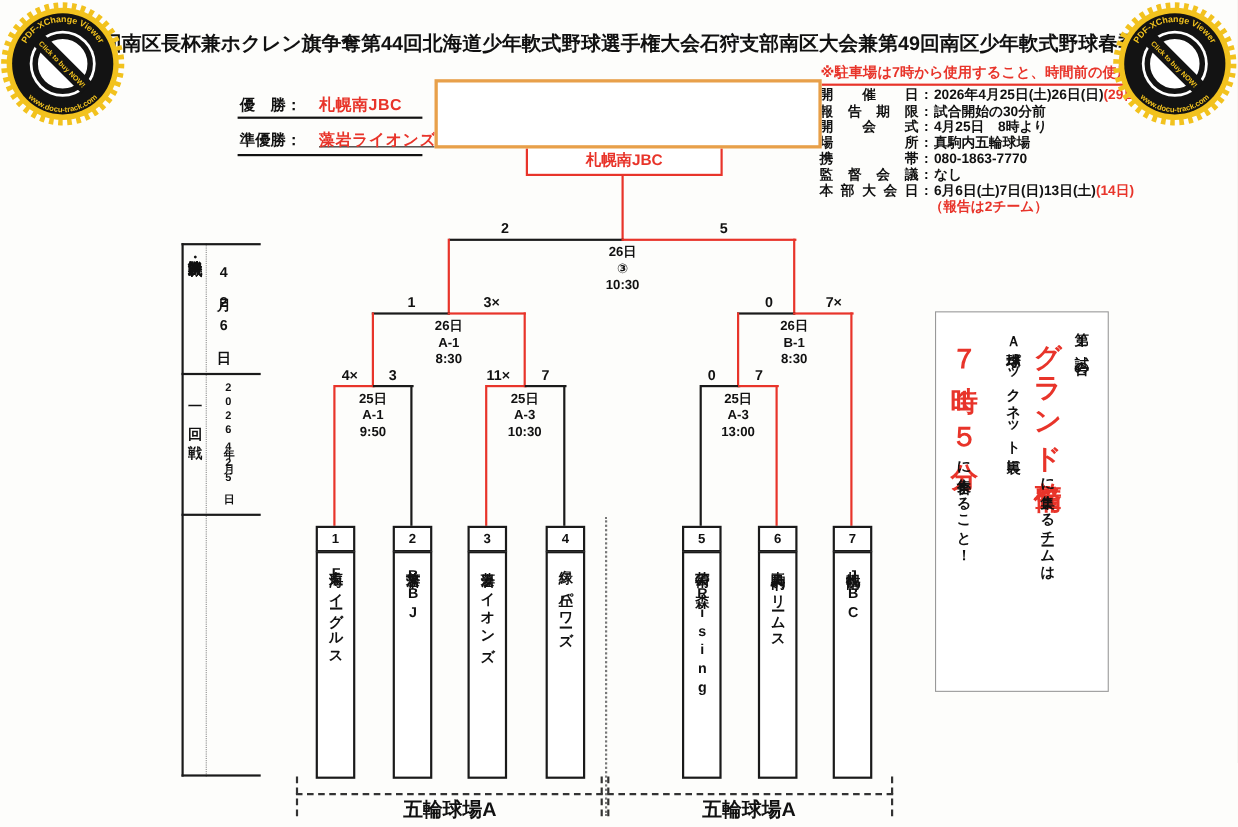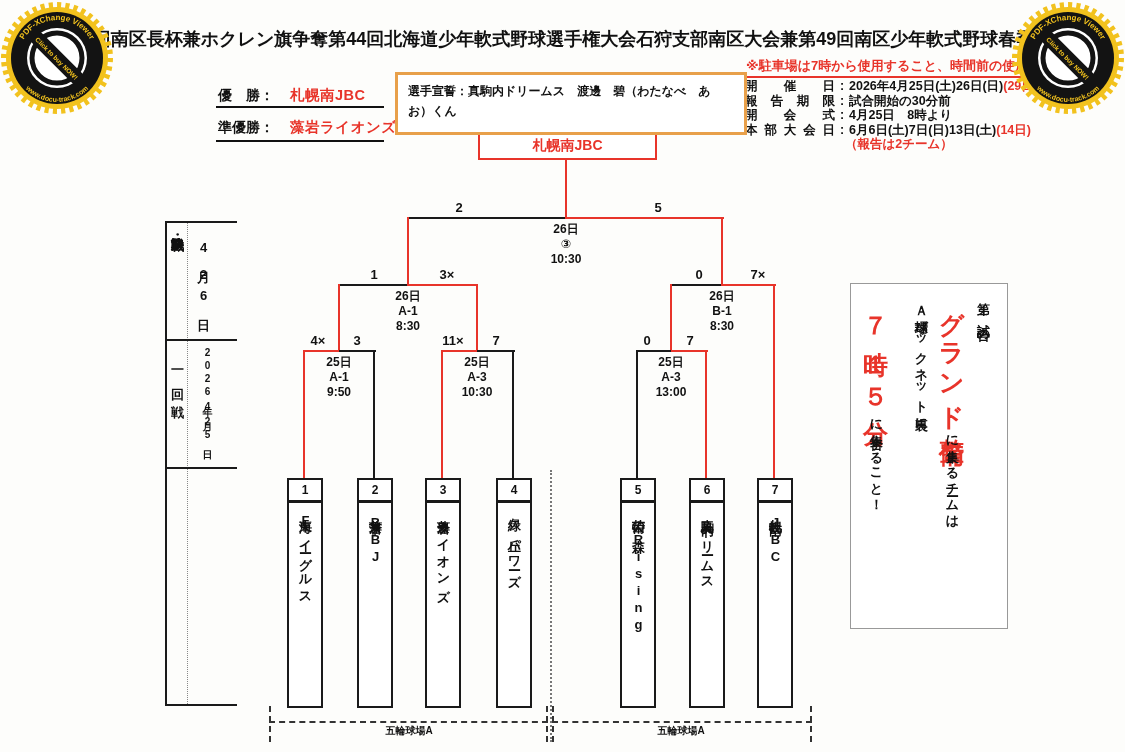--- a/index.html
+++ b/index.html
@@ -30,56 +30,58 @@
   .rrow{position:absolute;white-space:nowrap;}
   .rlabel{display:inline-block;width:72px;font-size:14px;font-weight:700;color:#111;}
   .rval{font-size:14.5px;font-weight:700;color:#e8342a;letter-spacing:.5px;}
   .uline{position:absolute;height:2px;background:#111;}
   .obox{position:absolute;border:3px solid #e8a04a;background:#fff;padding:6px 10px;font-size:12px;font-weight:700;line-height:20px;z-index:4;box-sizing:border-box;}
   .cbox{position:absolute;border:2px solid #e8342a;background:#fff;color:#e8342a;text-align:center;font-size:14px;font-weight:700;line-height:25px;z-index:3;box-sizing:border-box;}
   
   .seedbox{position:absolute;width:36px;height:24px;border:2px solid #1a1a1a;background:#fff;box-sizing:border-box;text-align:center;font-size:12px;font-weight:700;line-height:20px;z-index:2;}
   .namebox{position:absolute;width:36px;height:207px;border:2px solid #1a1a1a;background:#fff;box-sizing:border-box;display:flex;justify-content:center;z-index:2;}
   .tname{position:static;writing-mode:vertical-rl;text-orientation:upright;font-size:13px;font-weight:700;letter-spacing:2px;padding-top:6px;}
-  .venuelabel{position:absolute;width:140px;text-align:center;font-size:10px;font-weight:700;}
+  .venuelabel{position:absolute;width:140px;text-align:center;font-size:18px;font-weight:700;}
   
   .gbox{position:absolute;border:1px solid #999;background:#fff;box-sizing:border-box;}
   .gcol{font-weight:700;color:#111;}
   .gbig{font-size:25px;color:#e8342a;font-weight:700;letter-spacing:3px;}
   .gsmall{font-size:13px;font-weight:700;letter-spacing:1px;color:#111;}
   .stamp{position:absolute;z-index:50;}
 </style>
 </head>
 <body>
 
 <div class="page">
 
   <div class="title">第26回南区長杯兼ホクレン旗争奪第44回北海道少年軟式野球選手権大会石狩支部南区大会兼第49回南区少年軟式野球春季大会</div>
 
   <div class="pnotice">※駐車場は7時から使用すること、時間前の使用は厳禁とする</div>
 
   <div class="details">
     <div class="drow"><span class="dlabel">開催日</span><span class="dcolon">:</span><span>2026年4月25日(土)26日(日)</span><span class="dred">(29日)</span></div>
     <div class="drow"><span class="dlabel">報告期限</span><span class="dcolon">:</span><span>試合開始の30分前</span><span class="dred"></span></div>
     <div class="drow"><span class="dlabel">開会式</span><span class="dcolon">:</span><span>4月25日　8時より</span><span class="dred"></span></div>
+    <div class="drow"><span class="dlabel">場所</span><span class="dcolon">:</span><span>真駒内五輪球場</span><span class="dred"></span></div>
+    <div class="drow"><span class="dlabel">携帯</span><span class="dcolon">:</span><span>080-1863-7770</span><span class="dred"></span></div>
+    <div class="drow"><span class="dlabel">監督会議</span><span class="dcolon">:</span><span>なし</span><span class="dred"></span></div>
     <div class="drow"><span class="dlabel">本部大会日</span><span class="dcolon">:</span><span>6月6日(土)7日(日)13日(土)</span><span class="dred">(14日)</span></div>
     <div class="dnote">（報告は2チーム）</div>
   </div>
 
   <div class="rrow" style="left:218px;top:86px;">
     <span class="rlabel">優　勝：</span><span class="rval">札幌南JBC</span>
   </div>
   <div class="uline" style="left:216px;top:106px;width:168px;"></div>
-  <div class="rrow" style="left:218px;top:118px;">
+  <div class="rrow" style="left:218px;top:118px;text-decoration:underline;">
     <span class="rlabel">準優勝：</span><span class="rval">藻岩ライオンズ</span>
   </div>
   <div class="uline" style="left:216px;top:140px;width:168px;"></div>
 
   <div class="obox" style="left:395px;top:72px;width:352px;height:63px;">
-    <div>選手宣誓：真駒内ドリームス　渡邊　碧（わたなべ　あお）くん</div>
   </div>
 
   <div class="cbox" style="left:478px;top:131px;width:179px;height:29px;">札幌南JBC</div>
 
   <div class="vl rd" style="left:565px;top:160px;height:58px;"></div>
   <div class="hl" style="left:408px;top:217px;width:159px;"></div>
   <div class="hl rd" style="left:565px;top:217px;width:159px;"></div>
   <div class="vl rd" style="left:407px;top:217px;height:69px;"></div>
   <div class="vl rd" style="left:721px;top:217px;height:69px;"></div>
 

